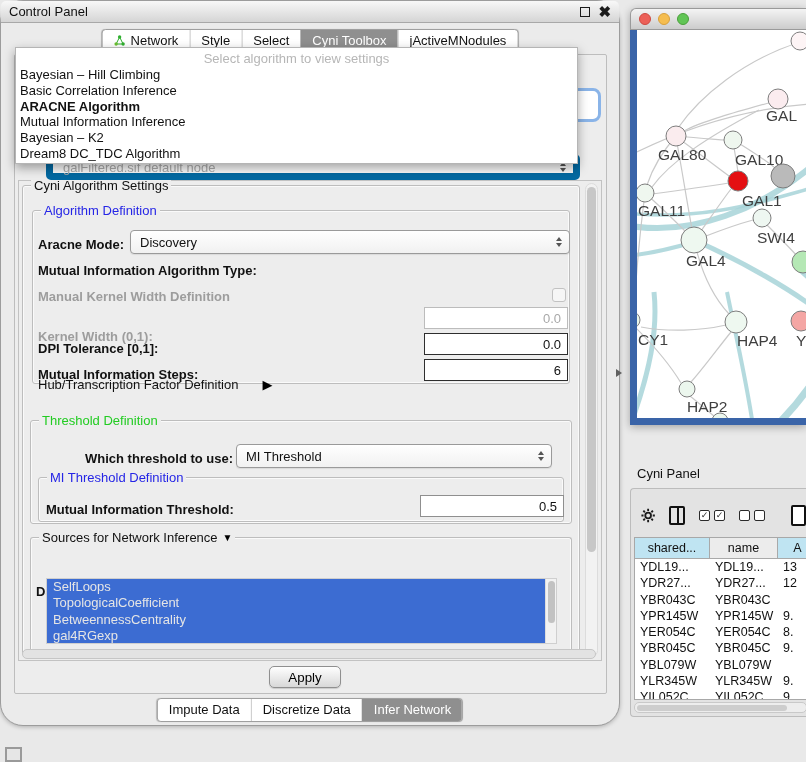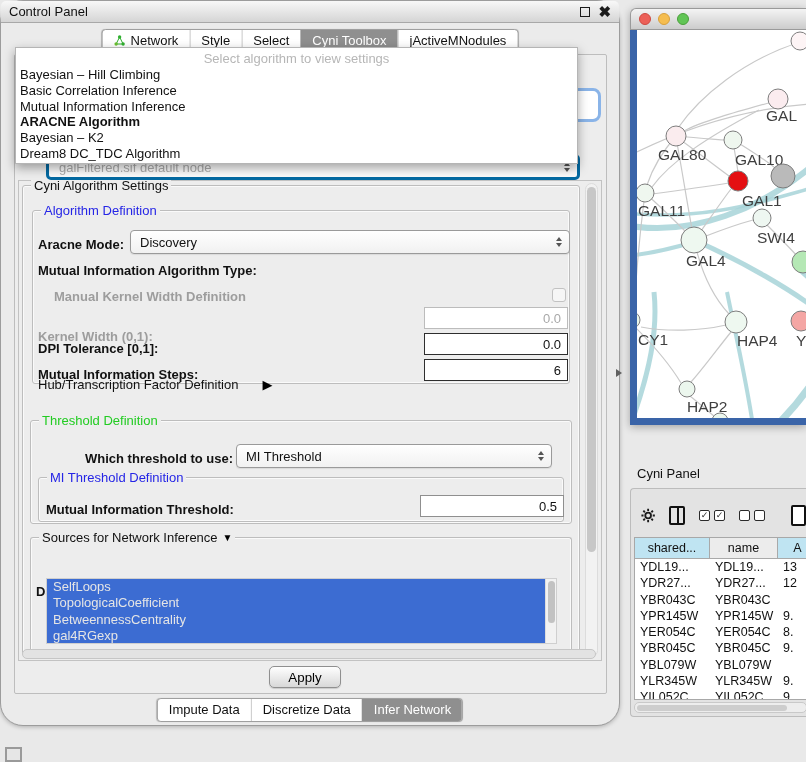--- a/index.html
+++ b/index.html
@@ -53,21 +53,21 @@
   .vscroll .thumb { position:absolute; left:1px; top:3px; width:9px; height:365px; background:#c7c7c7; border-radius:5px; }
   .hscroll { position:absolute; left:21px; top:648px; width:574px; height:10px; background:#e3e3e3; border:1px solid #c6c6c6; border-radius:5px; }
 
   .push-button { position:absolute; left:268px; top:665px; width:72px; height:22px; border:1px solid #8f8f8f; border-radius:5px; background:linear-gradient(#fefefe,#d8d8d8); display:flex; align-items:center; justify-content:center; box-shadow:0 1px 1px rgba(0,0,0,.15); }
 
   .dropdown { position:absolute; left:14px; top:46px; width:563px; height:117px; background:#fff; border:1px solid #b5b5b5; box-shadow:0 4px 10px rgba(0,0,0,.35); z-index:9; }
   .dropdown .placeholder { text-align:center; color:#b6b6b6; padding-top:3px; height:19px; }
   .dropdown .opt { padding:0 0 0 4px; line-height:15.8px; white-space:nowrap; }
   .dropdown .opt.bold { font-weight:bold; }
   .combo-fragment { position:absolute; left:562px; top:87px; width:38px; height:34px; border:3px solid #8ab4e8; border-radius:8px; background:#fff; z-index:2; }
-  .hidden-combo { position:absolute; left:45px; top:153px; width:534px; height:26px; border:3px solid #0369a1; border-radius:5px; background:#fafafa; color:#ababab; display:flex; align-items:center; padding:0 24px 0 10px; z-index:2; }
+  .hidden-combo { position:absolute; left:45px; top:153px; width:534px; height:26px; border:7px solid #0369a1; border-radius:5px; background:#fafafa; color:#ababab; display:flex; align-items:center; padding:0 24px 0 10px; z-index:2; }
 
   .hub-row { position:absolute; left:37px; top:376px; display:flex; align-items:center; gap:24px; }
   .tri-right { font-size:13px; color:#000; }
   .tri-down { font-size:10px; color:#000; }
 
   
   #network-window { position:absolute; left:630px; top:8px; width:176px; height:417px; border-radius:6px 0 0 0; box-shadow:0 2px 8px rgba(0,0,0,.3); }
   .net-titlebar { position:absolute; left:0; top:0; right:0; height:22px; background:linear-gradient(#f4f4f4,#cccccc); border:1px solid #9a9a9a; border-right:none; border-radius:6px 0 0 0; display:flex; align-items:center; padding-left:8px; gap:7px; }
   .light { width:12px; height:12px; border-radius:50%; display:inline-block; }
   .light.red { background:#ec6058; border:1px solid #ce4a41; }
@@ -145,21 +145,21 @@
   </div>
   <span class="flabel" style="left:37px; top:236px;">Aracne Mode:</span>
   <div class="combo" style="left:129px; top:229px; width:440px;">
     <span>Discovery</span>
     <span class="stepper">
         <i class="up"></i>
         <i class="dn"></i>
       </span>
   </div>
   <span class="flabel" style="left:37px; top:262px;">Mutual Information Algorithm Type:</span>
-  <span class="flabel dim" style="left:37px; top:288px;margin-left:16px;">Manual Kernel Width Definition</span>
+  <span class="flabel dim" style="left:37px; top:288px;">Manual Kernel Width Definition</span>
   <span class="cbox" style="left:551px; top:287px;"></span>
   <span class="flabel dim" style="left:37px; top:328px;">Kernel Width (0,1):</span>
   <div class="tfield dim" style="left:423px; top:306px; width:144px;">0.0</div>
   <span class="flabel" style="left:37px; top:340px;">DPI Tolerance [0,1]:</span>
   <div class="tfield" style="left:423px; top:332px; width:144px;">0.0</div>
   <span class="flabel" style="left:37px; top:366px;">Mutual Information Steps:</span>
   <div class="tfield" style="left:423px; top:358px; width:144px;">6</div>
 
   <div class="hub-row">
     <span class="plain">Hub/Transcription Factor Definition</span>
@@ -227,22 +227,22 @@
     <span class="stepper">
         <i class="up"></i>
         <i class="dn"></i>
       </span>
   </div>
   <div class="dropdown">
     <div class="placeholder">Select algorithm to view settings</div>
     <div id="algo-options">
         <div class="opt">Bayesian – Hill Climbing</div>
         <div class="opt">Basic Correlation Inference</div>
+        <div class="opt bold">ARACNE Algorithm</div>
         <div class="opt">Mutual Information Inference</div>
-        <div class="opt bold">ARACNE Algorithm</div>
         <div class="opt">Bayesian – K2</div>
         <div class="opt">Dream8 DC_TDC Algorithm</div>
       </div>
   </div>
 </div>
 
 <div id="network-window">
   <div class="net-titlebar">
     <span class="light red"></span>
     <span class="light yellow"></span>

